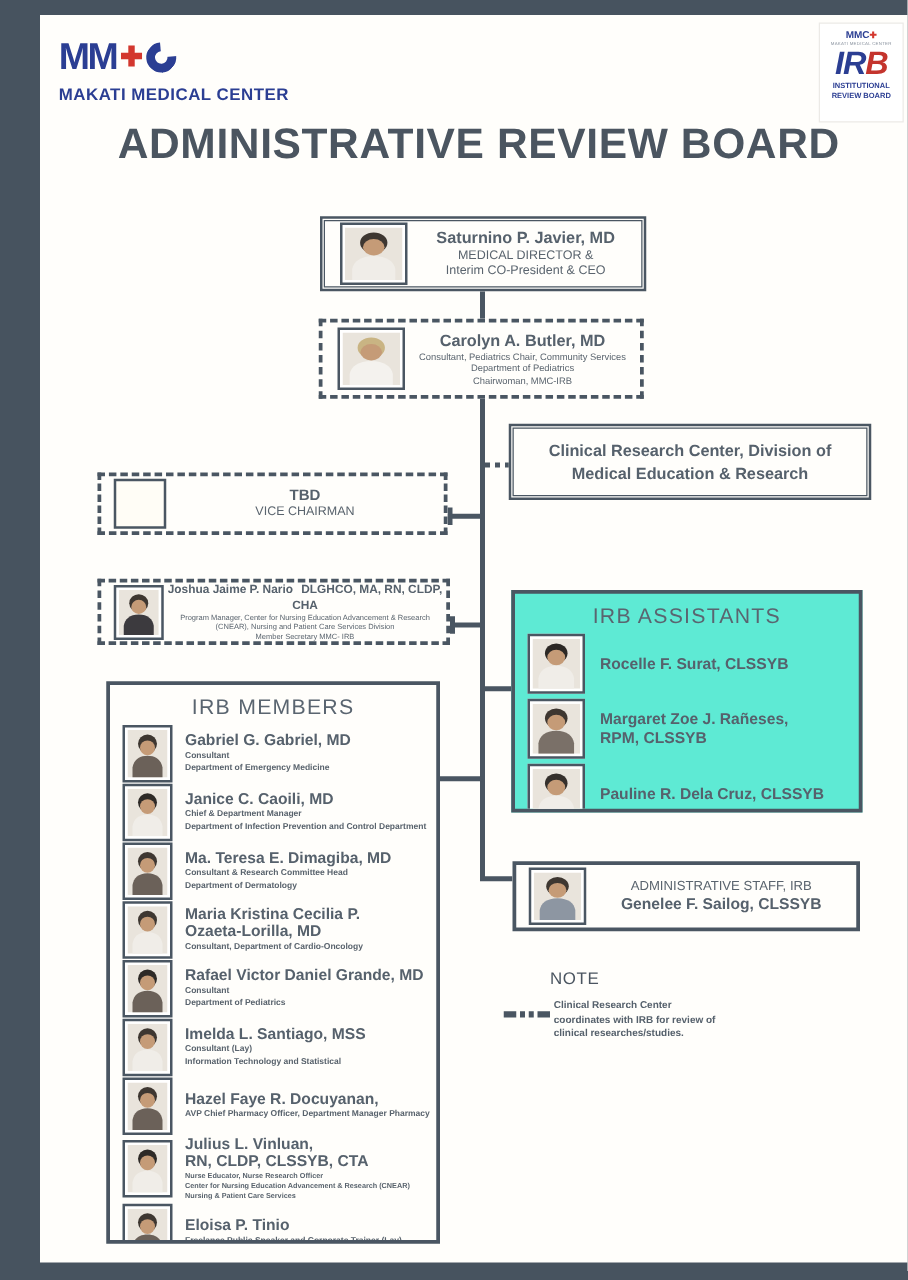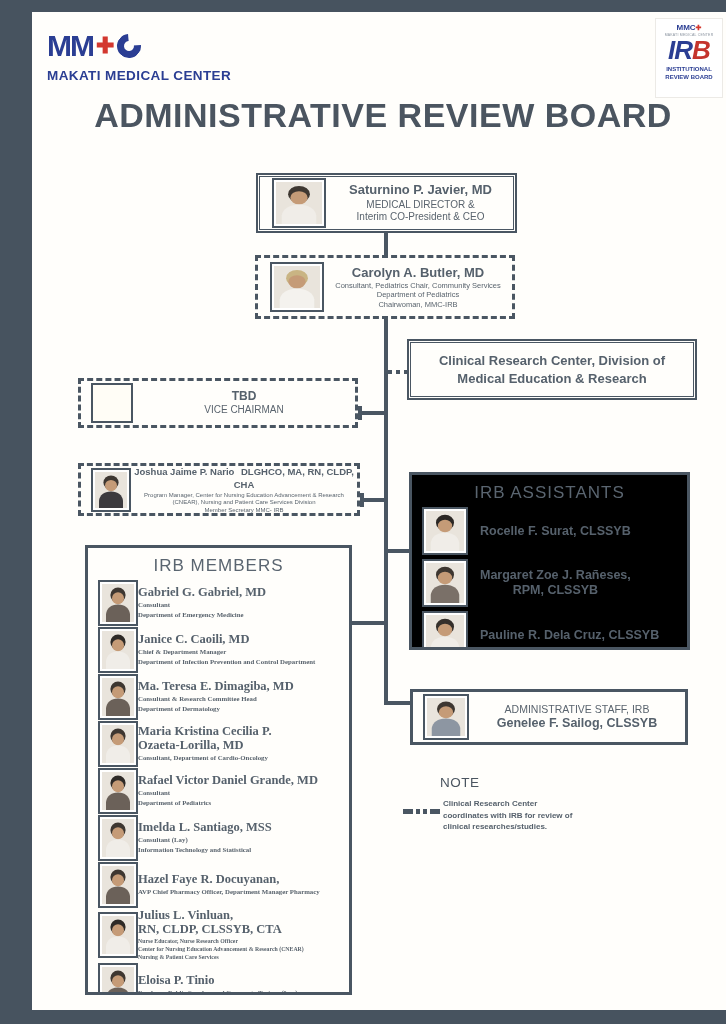--- a/index.html
+++ b/index.html
@@ -51,31 +51,31 @@
   .photo svg { display:block; width:100%; height:100%; }
   .photo.empty { background:#fffdf6; }
 
   .ctext { flex:1; text-align:center; line-height:1.25; }
   .nm { font-weight:700; color:#56616c; }
   .sub { color:#5a646e; }
 
   .h-panel { text-align:center; font-size:17px; letter-spacing:1px; color:#5a6570; }
 
   
-  .m-row { display:flex; align-items:center; padding-left:10px; min-height:45px; margin-bottom:1px;font-family:Liberation Serif, serif; }
+  .m-row { display:flex; align-items:center; gap:10px; padding-left:10px; min-height:45px; margin-bottom:1px; }
   .m-name { font-size:12.5px; font-weight:700; color:#56616c; line-height:1.1; }
   .m-d { font-size:6.8px; font-weight:700; color:#59636d; line-height:1.45; }
   .m-photo { width:40px; height:46px; }
   .m-row:nth-child(even) .m-photo { --coat:#6b6159; }
   .m-row:nth-child(3n) .m-photo { --hair:#2e2a27; }
 
   
   .a-row { display:flex; align-items:center; gap:12px; padding-left:10px; height:48px; margin-top:4px; }
   .a-photo { width:46px; height:48px; }
-  .a-name { font-size:12.5px; font-weight:700; color:#56616c; line-height:1.2;text-align:center; }
+  .a-name { font-size:12.5px; font-weight:700; color:#56616c; line-height:1.2; }
   .a-row:nth-child(odd) .a-photo { --coat:#7a7068; }
 
   .note-h { font-size:13.5px; font-weight:400; color:#4b5560; letter-spacing:0.5px; }
   .note-sym { display:flex; gap:3px; align-items:center; }
   .note-sym span { height:5px; background:#4a5662; display:block; }
   .note-text { font-size:8px; font-weight:600; color:#56616c; line-height:1.45; width:170px; }
 </style>
 </head>
 <body>
 
@@ -178,21 +178,21 @@
       <div style="font-size:9.5px;line-height:1.4">
         <span class="nm">Joshua Jaime P. Nario</span>
         <span class="nm" style="margin-left:4px">DLGHCO, MA, RN, CLDP, CHA</span>
       </div>
       <div class="sub" style="font-size:6px">Program Manager, Center for Nursing Education Advancement &amp; Research</div>
       <div class="sub" style="font-size:6px">(CNEAR), Nursing and Patient Care Services Division</div>
       <div class="sub" style="font-size:6px">Member Secretary MMC- IRB</div>
     </div>
   </div>
 
-  <div class="abs solid3" style="left:377px;top:460px;width:281px;height:178px;background:#000000;overflow:hidden">
+  <div class="abs solid3" style="left:377px;top:460px;width:281px;height:178px;background:#5eead4;overflow:hidden">
     <div class="h-panel" style="margin-top:8px">IRB ASSISTANTS</div>
     <div class="a-row">
       <div class="photo a-photo" style="--hair:#2c2825">
           <svg viewBox="0 0 40 48" preserveAspectRatio="none">
             <use href="#person"></use>
           </svg>
         </div>
       <div>
         <div class="a-name">Rocelle F. Surat, CLSSYB</div>
         <div class="a-name"></div>

